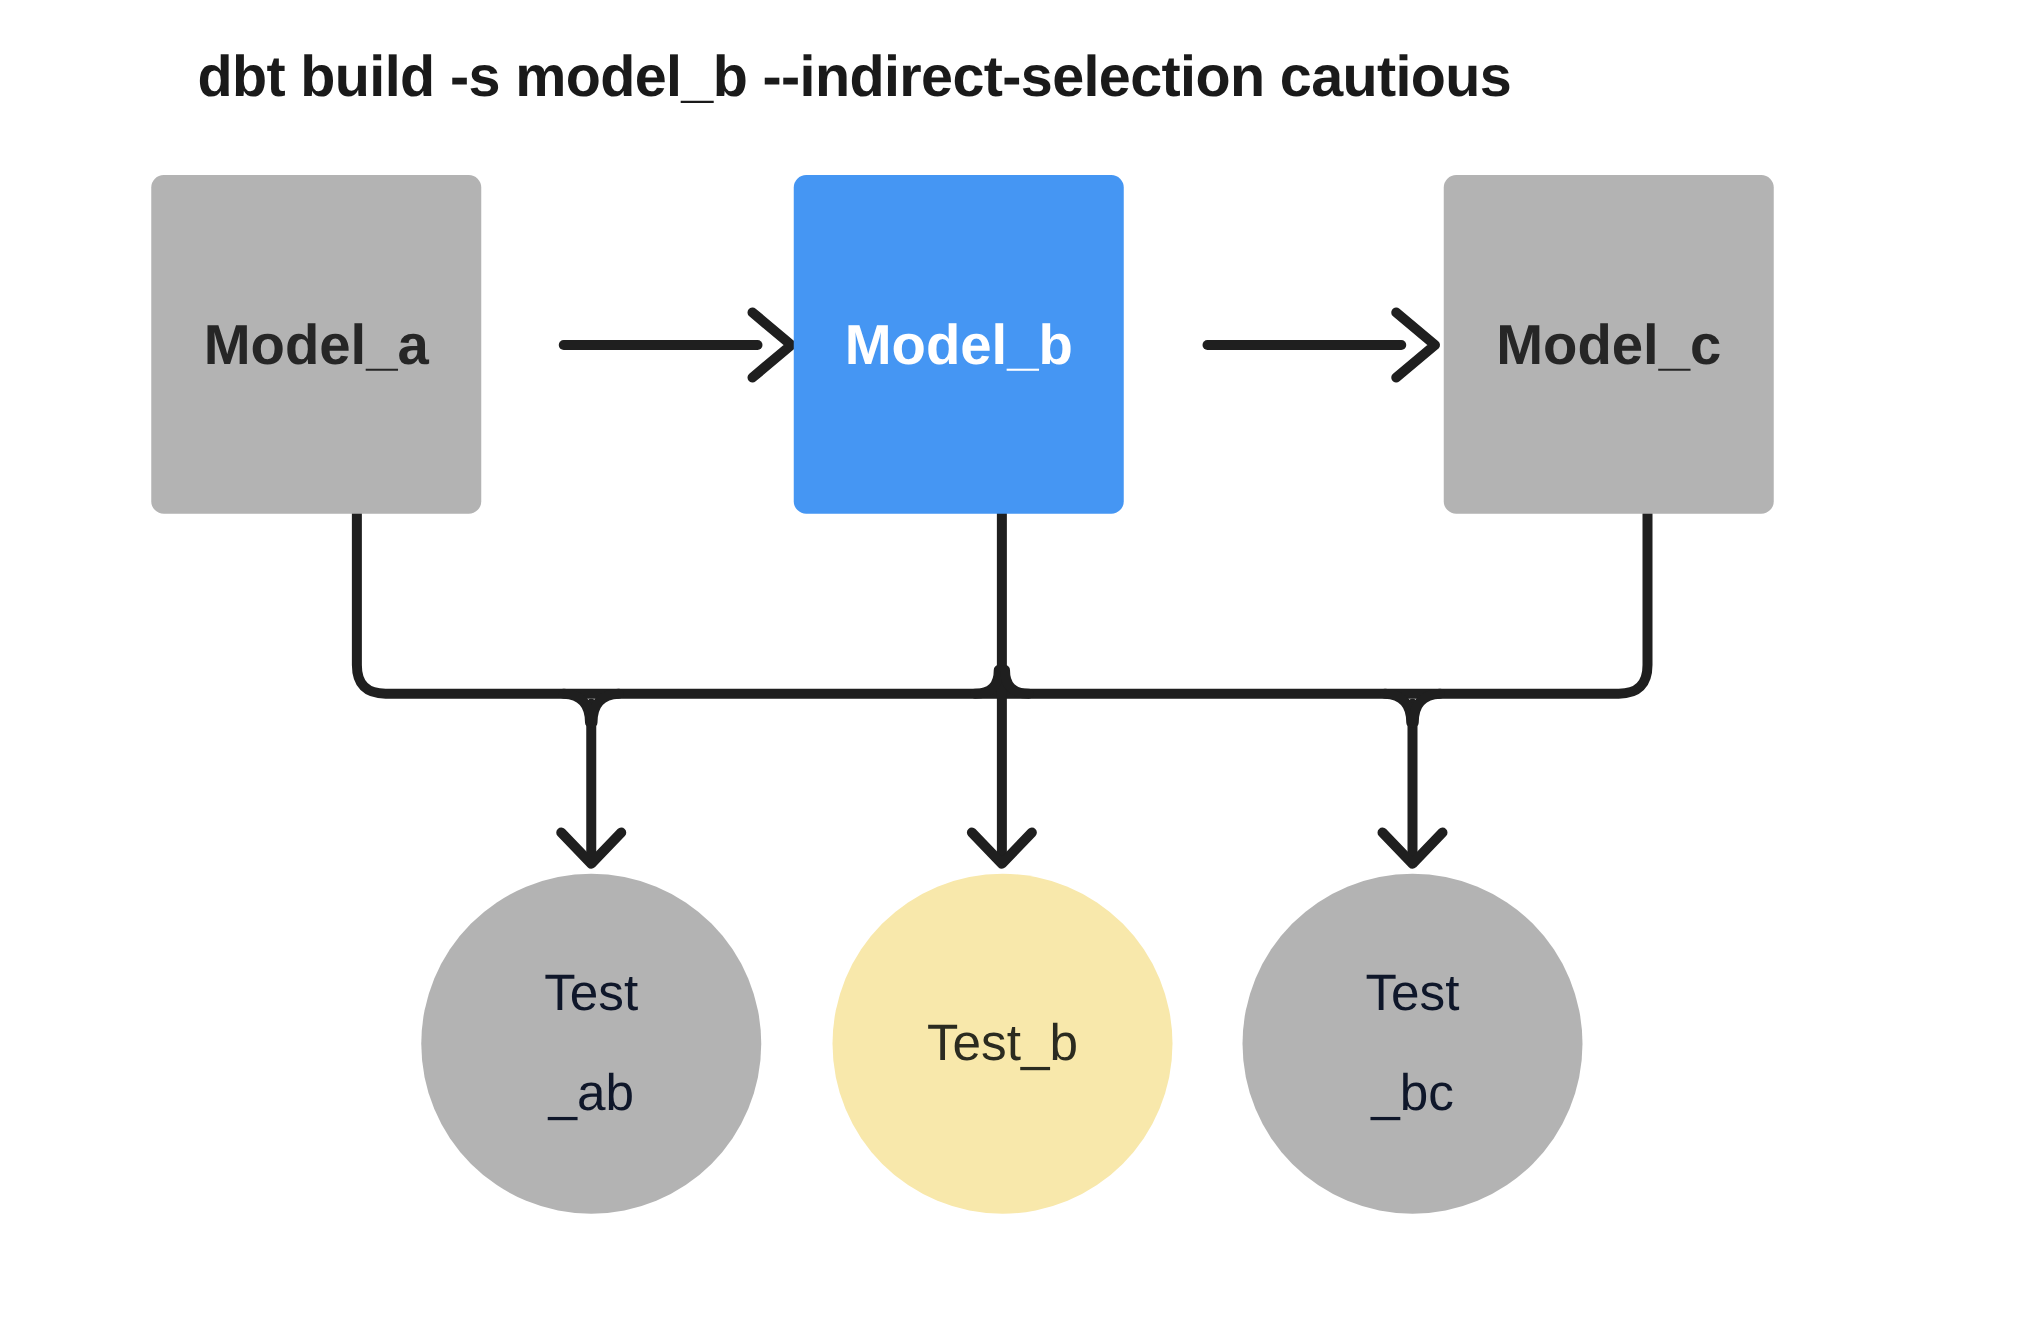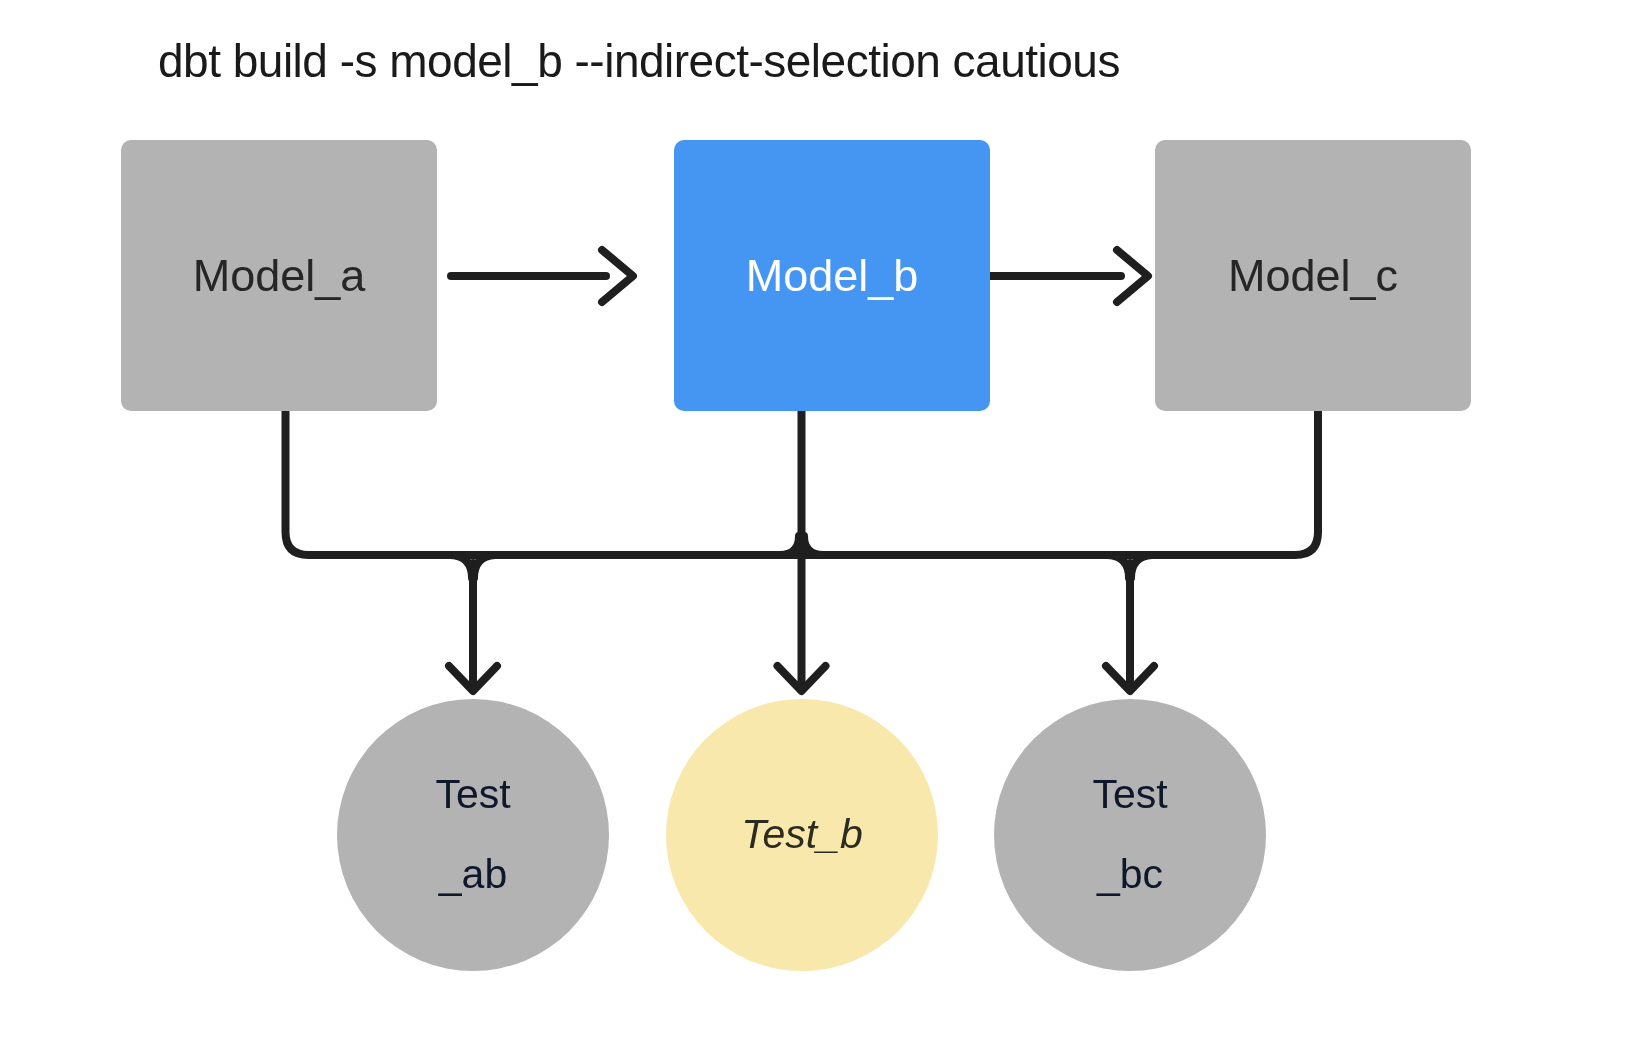--- a/index.html
+++ b/index.html
@@ -7,66 +7,65 @@
     position:relative;
     width:1630px;height:1060px;
     background:#ffffff;
     overflow:hidden;
     font-family:"Liberation Sans","DejaVu Sans",sans-serif;
   }
   .title{
     position:absolute;
     left:158px;top:34px;
     font-size:46px;
-    font-weight:400;
+    font-weight:700;
     color:#1a1a1a;
     letter-spacing:-0.5px;
     white-space:nowrap;
   }
   .edges{
     position:absolute;left:0;top:0;width:1630px;height:1060px;
   }
   .edges path{
     fill:none;
     stroke:#1f1f1f;
     stroke-width:8;
     stroke-linecap:round;
     stroke-linejoin:round;
   }
   .model-box{
     position:absolute;
     top:140px;
-    width:316px;height:271px;
+    width:264px;height:271px;
     border-radius:10px;
     background:var(--neutral,#b3b3b3);
     display:flex;align-items:center;justify-content:center;
-    font-size:45px;font-weight:400;color:#262626;
+    font-size:45px;font-weight:700;color:#262626;
   }
   .model-box.highlight{
     background:var(--accent,#4596f3);
     color:#ffffff;
   }
   .test-circle{
     position:absolute;
     top:699px;
     width:272px;height:272px;
     border-radius:50%;
     background:var(--neutral,#b3b3b3);
     display:flex;flex-direction:column;align-items:center;justify-content:center;
     font-size:41px;font-weight:500;color:#0f172a;
     line-height:1.95;
     text-align:center;
   }
   .test-circle.highlight{
     background:var(--warning,#f8e8ab);
     color:#2b2b20;
-    font-style:italic;
   }
   #model-a{left:121px;}
-  #model-b{left:674px;}
+  #model-b{left:635px;}
   #model-c{left:1155px;align-items:center;}
   #test-ab{left:337px;}
   #test-b{left:666px;}
   #test-bc{left:994px;}
 </style>
 </head>
 <body>
 
 <div class="canvas">
 

